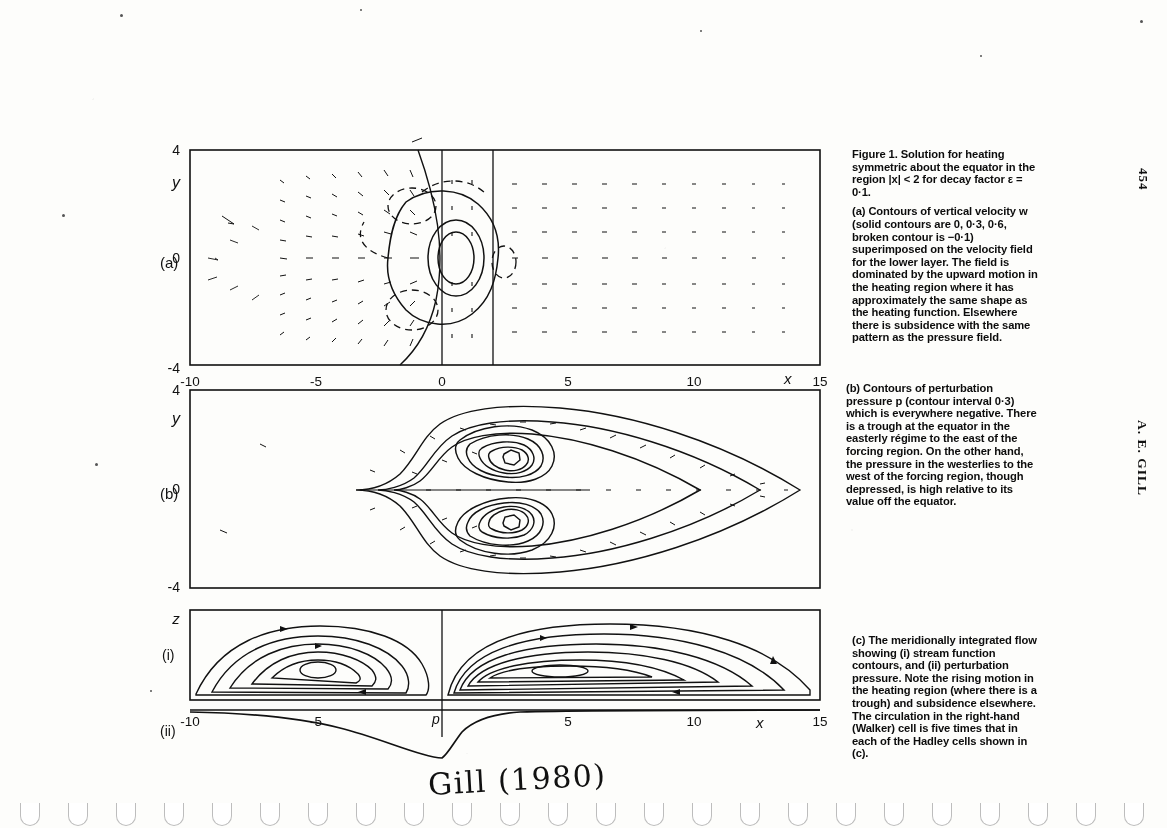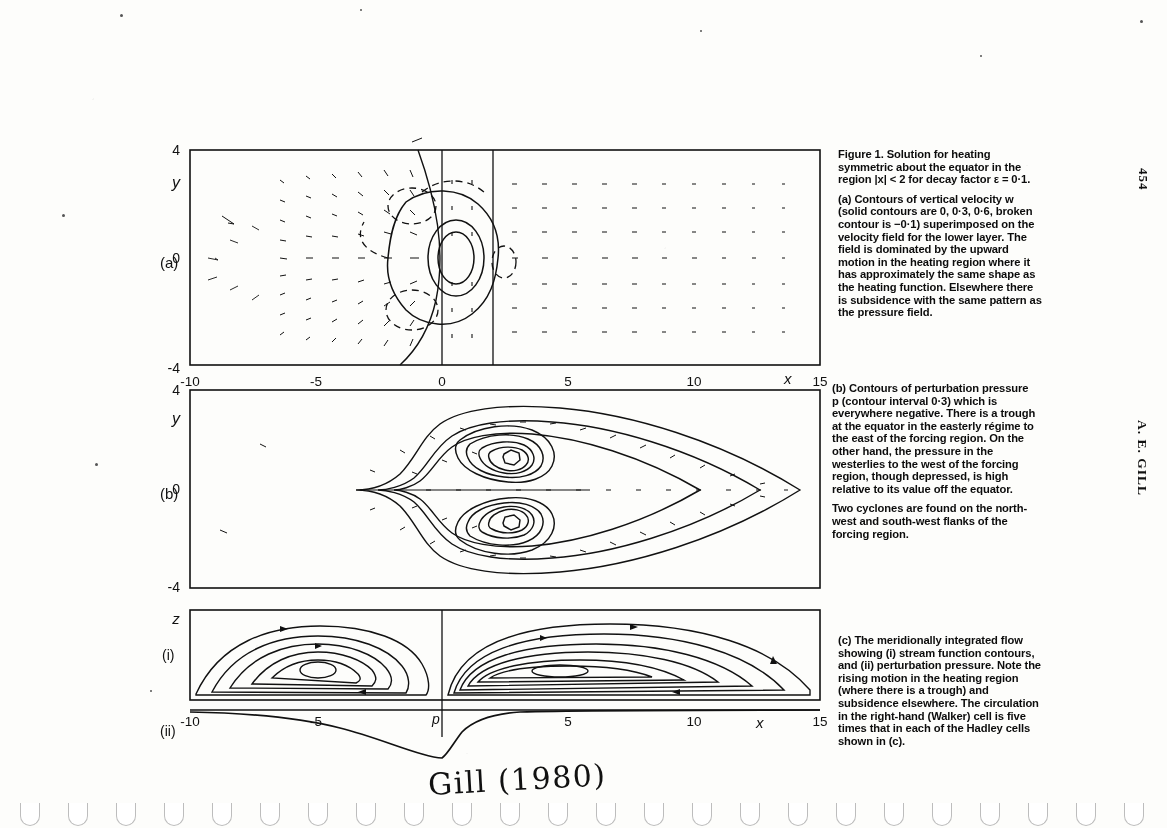--- a/index.html
+++ b/index.html
@@ -69,21 +69,21 @@
   .caption {
     position: absolute;
     width: 205px;
     font-family: "Liberation Sans", sans-serif;
     font-size: 11.2px;
     line-height: 12.6px;
     color: #0c0c0c;
     font-weight: 600;
     letter-spacing: -.1px;
   }
-  .caption p { margin: 0 0 7px 0; }
+  .caption p { margin: 0 0 7px 14px; }
 
   .side-text {
     position: absolute;
     font-family: "Liberation Serif", serif;
     color: #111;
     writing-mode: vertical-rl;
     letter-spacing: 1px;
   }
   #page-number {
     right: 16px;
@@ -459,21 +459,20 @@
     <text class="axis-label" x="272" y="122" font-size="14" font-style="italic">p</text>
     <path d="M30 110 C90 111 140 116 180 126 C212 134 240 146 262 152 C272 155 278 156 282 156 C288 152 294 140 302 130 C312 120 330 112 360 110 C420 108 520 108 660 108" fill="none" stroke="#111" stroke-width="1.7"></path>
   </svg>
 
   <div class="caption" style="left:838px; top:148px;">
     <p>Figure 1.   Solution for heating symmetric about the equator in the region |x| &lt; 2 for decay factor ε = 0·1.</p>
     <p>(a) Contours of vertical velocity w (solid contours are 0, 0·3, 0·6, broken contour is −0·1) superimposed on the velocity field for the lower layer. The field is dominated by the upward motion in the heating region where it has approximately the same shape as the heating function. Elsewhere there is subsidence with the same pattern as the pressure field.</p>
   </div>
   <div class="caption" style="left:832px; top:382px;">
     <p>(b) Contours of perturbation pressure p (contour interval 0·3) which is everywhere negative. There is a trough at the equator in the easterly régime to the east of the forcing region. On the other hand, the pressure in the westerlies to the west of the forcing region, though depressed, is high relative to its value off the equator.</p>
-    <p>Two cyclones are found on the north-west and south-west flanks of the forcing region.</p>
   </div>
   <div class="caption" style="left:838px; top:634px;">
     <p>(c) The meridionally integrated flow showing (i) stream function contours, and (ii) perturbation pressure. Note the rising motion in the heating region (where there is a trough) and subsidence elsewhere. The circulation in the right-hand (Walker) cell is five times that in each of the Hadley cells shown in (c).</p>
   </div>
 
   <div class="side-text" id="page-number">454</div>
   <div class="side-text" id="author-running-head">A. E. GILL</div>
 
   <div id="handwriting">Gill (1980)</div>
 

